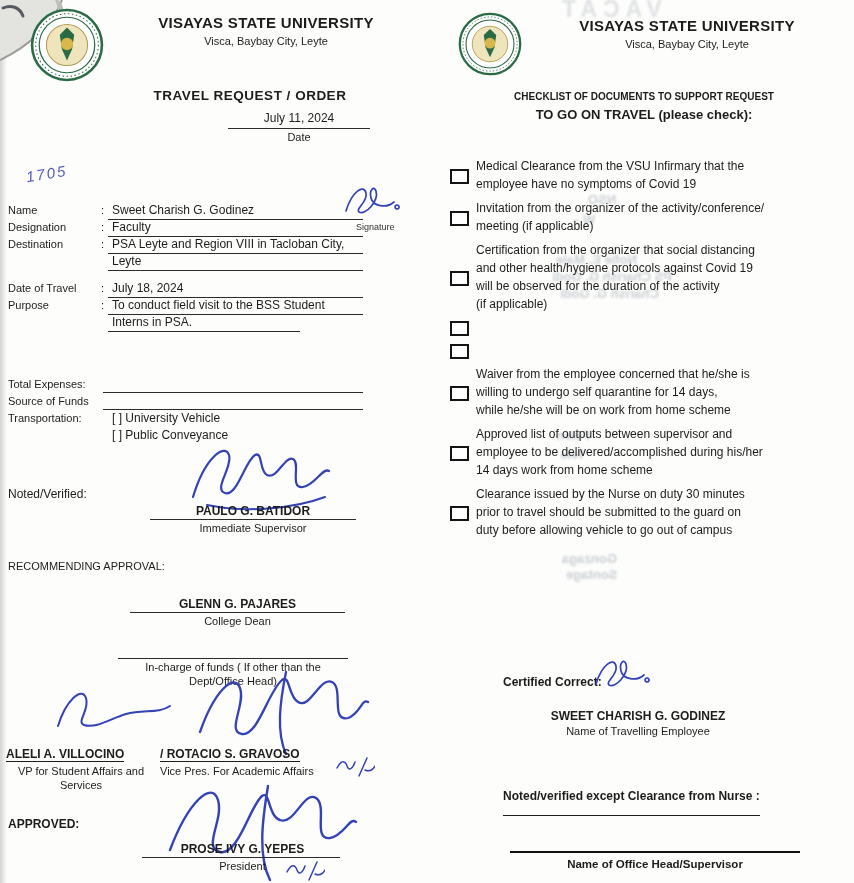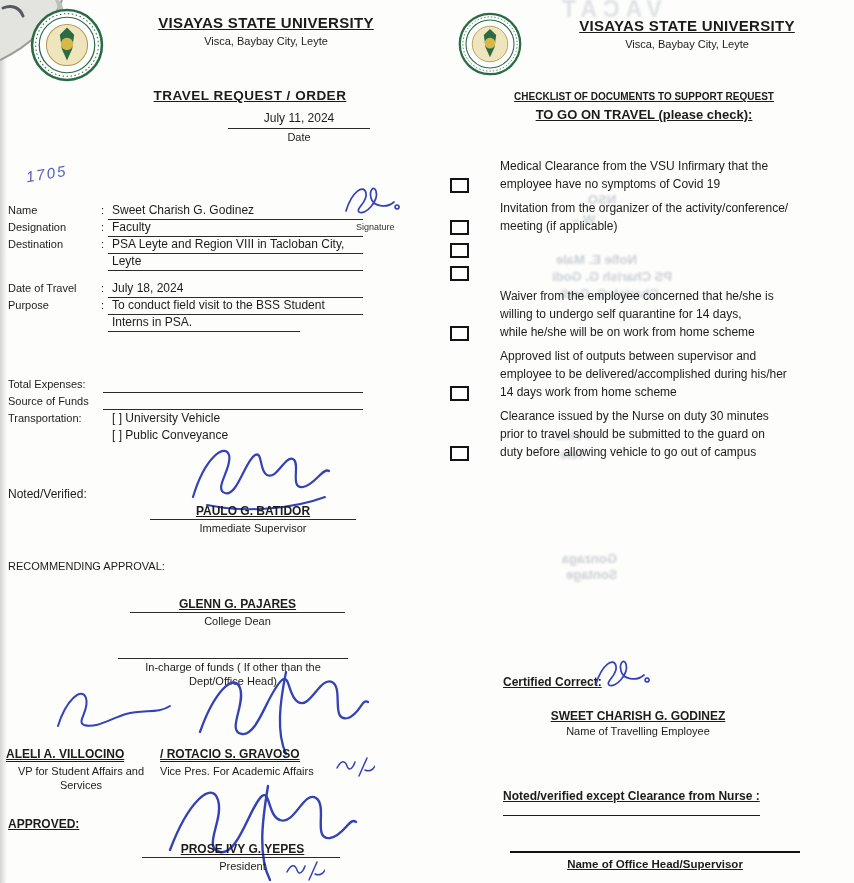--- a/index.html
+++ b/index.html
@@ -1,33 +1,33 @@
 <!DOCTYPE html>
 <html><head>
 <meta charset="utf-8">
 <style>
   *{margin:0;padding:0;box-sizing:border-box;}
   html,body{background:#e9e9e7;}
   body{font-family:"Liberation Sans", sans-serif;}
   #page{position:relative;width:854px;height:883px;background:#fdfdfb;color:#1c1c1c;overflow:hidden;margin:0 auto;}
   .abs{position:absolute;}
-  .b{font-weight:bold;text-decoration:underline;}
+  .b{font-weight:bold;}
   .ctr{text-align:center;}
   .s9{font-size:9px;}
   .s11{font-size:11px;}
   .s12{font-size:12px;}
   .s13{font-size:13.5px;}
   .s15{font-size:15px;letter-spacing:.3px;}
   .line{position:absolute;border-bottom:1px solid #2b2b2b;height:0;}
   .thick{border-bottom-width:2px;border-bottom-color:#111;}
   .ink{color:#3342b5;}
   .ml{white-space:pre-line;}
   .ghost{position:absolute;color:#98a2ad;opacity:.5;filter:blur(1.1px);transform:scaleX(-1);font-weight:bold;font-size:13px;}
   .chk-list{position:absolute;left:450px;top:157px;width:382px;}
-  .chk-item{display:flex;align-items:flex-end;margin-bottom:6px;gap:24px;}
+  .chk-item{display:flex;align-items:center;margin-bottom:6px;}
   .chk-box{flex:0 0 auto;width:19px;height:15px;border:2.2px solid #141414;margin:2px 7px 0 0;background:#fff;}
   .chk-text{font-size:12px;line-height:18px;}
   .sig path{fill:none;stroke:#3342b5;stroke-linecap:round;stroke-linejoin:round;}
   .edge-shadow{position:absolute;left:0;top:0;width:7px;height:883px;background:linear-gradient(90deg,#d4d4d1,rgba(255,255,255,0));}
   .uline{border-bottom:1px solid #1c1c1c;}
 </style>
 </head>
 <body>
 
 <div id="page">
@@ -190,20 +190,27 @@
       <span class="chk-text ml">Medical Clearance from the VSU Infirmary that the
 employee have no symptoms of Covid 19</span>
     </div>
     <div class="chk-item">
       <span class="chk-box"></span>
       <span class="chk-text ml">Invitation from the organizer of the activity/conference/
 meeting (if applicable)</span>
     </div>
     <div class="chk-item">
       <span class="chk-box"></span>
+      <span class="chk-text ml">Certification from the organizer that social distancing
+and other health/hygiene protocols against Covid 19
+will be observed for the duration of the activity
+ (if applicable)</span>
+    </div>
+    <div class="chk-item">
+      <span class="chk-box"></span>
     </div>
     <div class="chk-item">
       <span class="chk-box"></span>
     </div>
     <div class="chk-item">
       <span class="chk-box"></span>
       <span class="chk-text ml">Waiver from the employee concerned that he/she is
 willing to undergo self quarantine for 14 days,
 while he/she will be on work from home scheme</span>
     </div>

